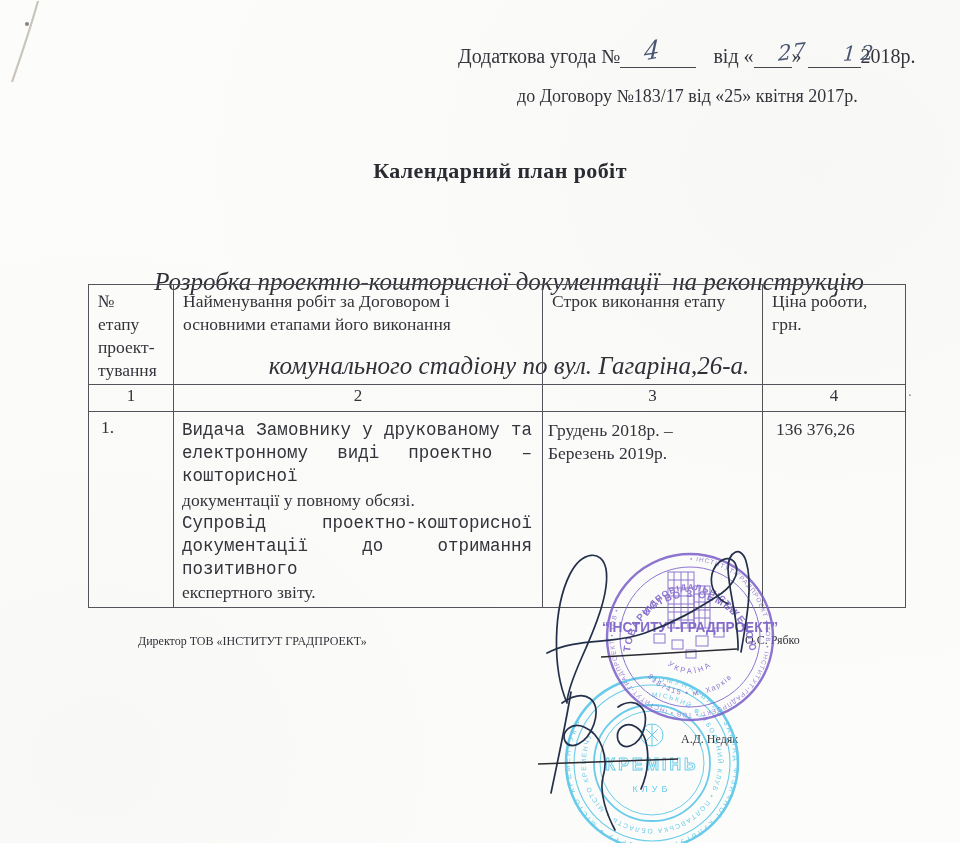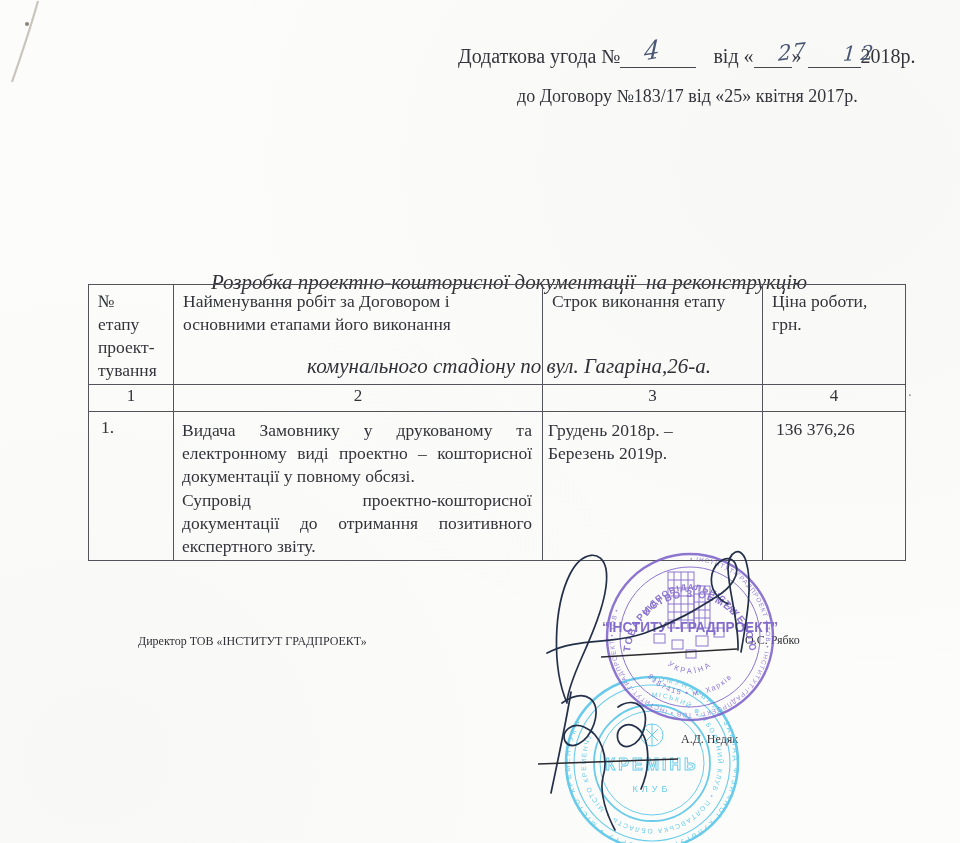--- a/index.html
+++ b/index.html
@@ -15,35 +15,35 @@
   .bl2{width:38px;}
   .bl3{width:53px;margin-left:6px;}
   .hline2{left:517px;top:86px;font-size:18px;}
   .hand{position:absolute;font-style:italic;color:#3c4a68;font-family:"DejaVu Serif",serif;opacity:.92;}
   .hw-no{left:644px;top:36px;font-size:25px;transform:rotate(-10deg) skewX(-12deg);}
   .hw-day{left:778px;top:40px;font-size:21px;transform:rotate(-7deg) skewX(-8deg);letter-spacing:1px;}
   .hw-mon{left:843px;top:41px;font-size:20px;transform:rotate(-2deg) skewX(-6deg);letter-spacing:5px;}
   
   .title{left:40px;top:158px;width:920px;text-align:center;font-size:22px;font-weight:bold;
          letter-spacing:.4px;color:#2a2b32;}
-  .subtitle{left:59px;top:212px;width:900px;text-align:center;font-style:italic;font-size:21px;
+  .subtitle{left:59px;top:212px;width:900px;text-align:center;font-style:italic;font-size:25px;
             line-height:28px;white-space:pre-wrap;color:#303138;}
   
   table.works{position:absolute;left:88px;top:284px;width:817px;border-collapse:collapse;
               table-layout:fixed;font-size:17.5px;color:#33343b;}
   table.works td{border:1.6px solid #53545a;vertical-align:top;overflow:hidden;}
   .rowhead{height:98px;}
   .rownum{height:27px;}
   .rowbody{height:144px;}
   .preline{white-space:pre-line;line-height:23px;}
   .cpad{padding:5px 8px 2px 9px;}
   .numcell{text-align:center;font-size:17px;padding:1px 0 0 0;vertical-align:middle;}
   .workcell{padding:7px 10px 2px 8px;}
   .workcell div{line-height:23.2px;}
-  .jl{text-align:justify;text-align-last:justify;}
+  .jl{text-align:justify;text-align-last:justify;font-family:Liberation Mono, monospace;}
   .termcell{padding:7px 4px 2px 5px;}
   .pricecell{padding:7px 4px 2px 13px;}
   
   .sig-label{font-size:12px;color:#303138;}
   .d1{left:138px;top:634px;}
   .d1name{left:745px;top:633px;}
   .d2{left:138px;top:686px;line-height:23.6px;white-space:pre-wrap;}
   .d2name{left:681px;top:732px;}
   .speck{left:908px;top:383px;font-size:15px;color:#8f8f8c;}
   .stamps{left:500px;top:535px;width:420px;height:308px;pointer-events:none;z-index:3;}
@@ -62,20 +62,21 @@
 
   <div class="abs hline1">
     <span>Додаткова угода №</span><span class="bl bl1"></span><span> від «</span><span class="bl bl2"></span><span>»</span><span class="bl bl3"></span><span>2018р.</span>
   </div>
   <span class="hand hw-no">4</span>
   <span class="hand hw-day">27</span>
   <span class="hand hw-mon">12</span>
 
   <div class="abs hline2">до Договору №183/17 від «25» квітня 2017р.</div>
 
+  <div class="abs title">Календарний план робіт</div>
 
   <div class="abs subtitle">
     <div>Розробка проектно-кошторисної документації  на реконструкцію</div>
     <div>комунального стадіону по вул. Гагаріна,26-а.</div>
   </div>
 
   <table class="works">
     <colgroup>
         <col style="width:85px">
         <col style="width:369px">

